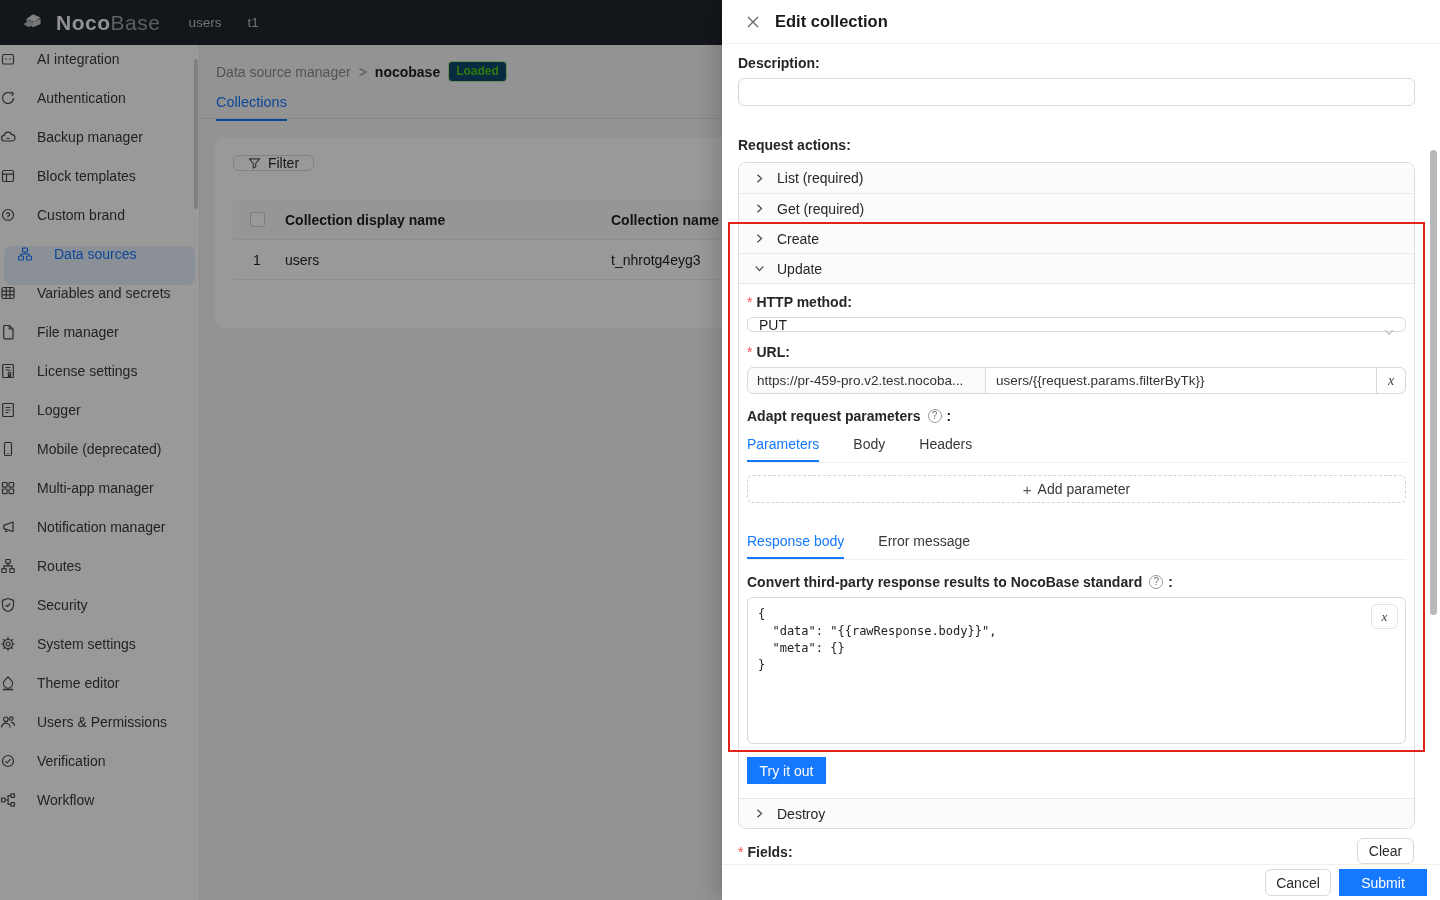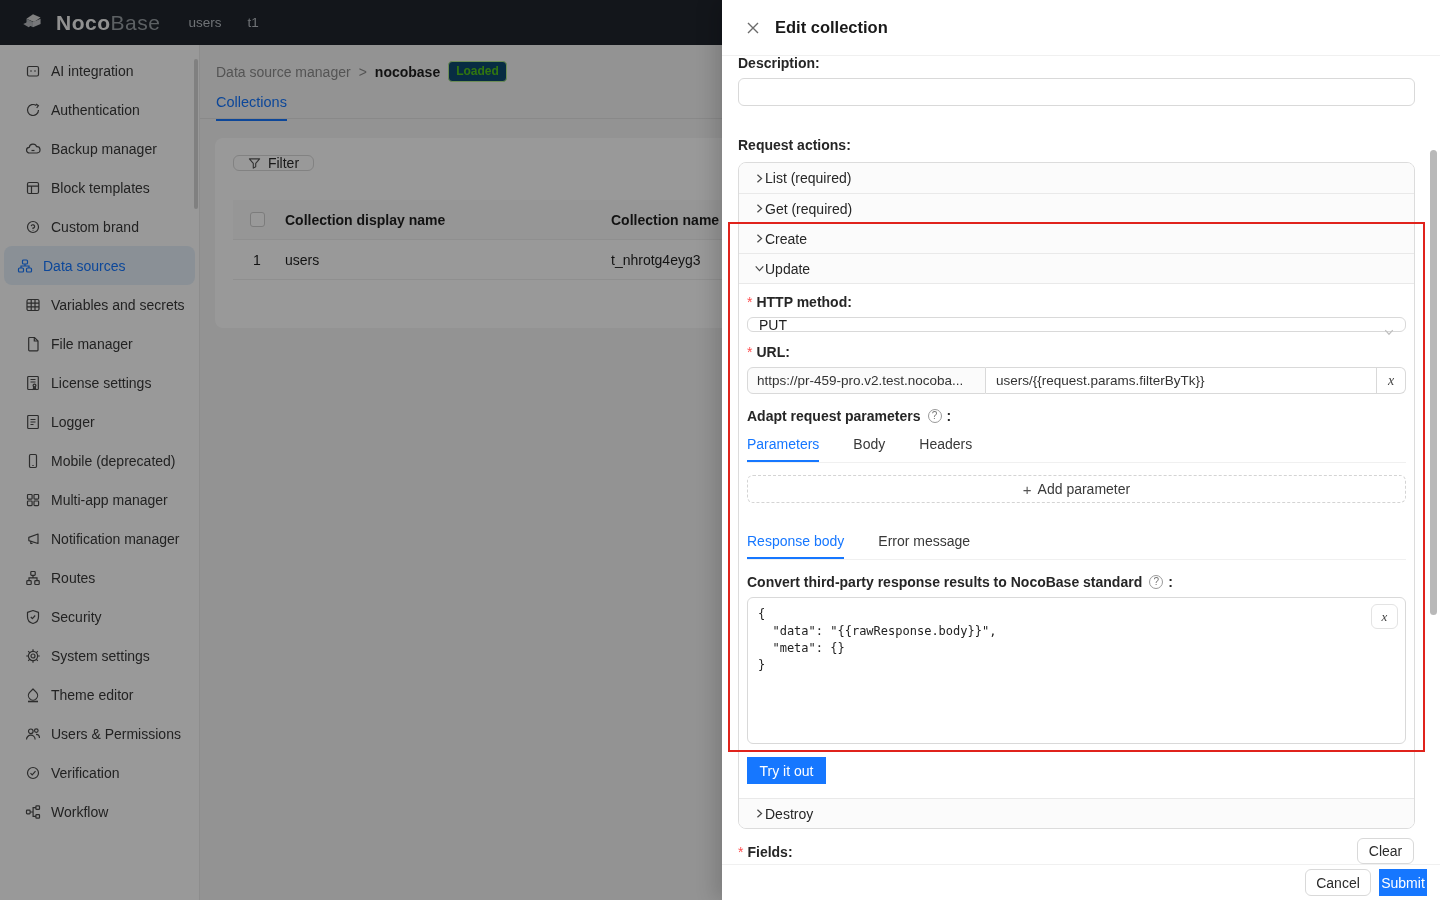--- a/index.html
+++ b/index.html
@@ -12,21 +12,21 @@
     display:flex; align-items:center; z-index:1; }
   .brand { display:flex; align-items:center; gap:10px; padding-left:20px; }
   .brand-name { font-size:21px; letter-spacing:.5px; }
   .brand-bold { color:#f2f2f2; font-weight:bold; }
   .brand-light { color:#9aa0a6; font-weight:300; }
   .nav-tabs { display:flex; gap:26px; margin-left:28px; }
   .nav-tab { color:#b9bec5; font-size:13.5px; cursor:pointer; }
 
   .sidebar { position:absolute; left:0; top:45px; width:200px; bottom:0; background:#ffffff;
     border-right:1px solid #ececec; padding-top:6px; z-index:1; }
-  .side-item { display:flex; align-items:center; gap:10px; height:39px; padding:0 8px 0 25px;
+  .side-item { display:flex; align-items:flex-start; gap:21px; height:39px; padding:0 8px 0 0;
     font-size:14px; color:#3a3a3a; cursor:pointer; }
   .side-item .icn { width:16px; height:16px; flex:0 0 16px; color:#4a4a4a; }
   .side-item.active { background:#e6f1fb; color:#1677ff; border-radius:8px; margin:0 4px; padding-left:13px; }
   .side-item.active .icn { color:#1677ff; }
   .side-scroll { position:absolute; right:1px; top:14px; width:4px; height:150px; background:#d6d6d6; border-radius:2px; }
   .icn svg { width:100%; height:100%; display:block; }
 
   .main { position:absolute; left:200px; top:45px; right:0; bottom:0; background:#f5f5f5; z-index:1; }
   .breadcrumb { position:absolute; left:16px; top:16px; font-size:14px; display:flex; align-items:center; gap:8px; }
   .bc-parent { color:#8c8c8c; }
@@ -49,32 +49,32 @@
   .c-dn { flex:0 0 330px; padding-left:4px; }
   .c-cn { flex:1; }
   .cbx { width:15px; height:15px; border:1px solid #cfcfcf; border-radius:3px; background:#fff; }
 
   
   .mask { position:absolute; inset:0; background:rgba(0,0,0,0.40); z-index:5; }
 
   
   .drawer { position:absolute; left:722px; top:0; right:0; bottom:0; background:#fff; z-index:10;
     box-shadow:-8px 0 18px rgba(0,0,0,0.15); }
-  .drawer-header { height:56px; display:flex; align-items:center; padding-left:23px; border-bottom:1px solid #f0f0f0; }
+  .drawer-header { height:44px; display:flex; align-items:center; padding-left:23px; border-bottom:1px solid #f0f0f0; }
   .close-x { width:16px; height:16px; color:#6b6b6b; cursor:pointer; }
   .close-x svg { width:100%; height:100%; }
   .drawer-title { font-size:16.5px; font-weight:700; margin-left:14px; color:#191919; }
   .drawer-body { position:absolute; top:44px; left:0; right:0; bottom:36px; padding:5px 25px 0 16px; overflow:hidden; }
 
   .fld-label { font-size:14px; font-weight:600; color:#262626; margin-top:6px; }
   .req-star { color:#ff4d4f; margin-right:4px; font-weight:400; }
   .text-input { height:28px; border:1px solid #d9d9d9; border-radius:6px; background:#fff; margin-top:7px; }
 
   .collapse { border:1px solid #dcdcdc; border-radius:8px; margin-top:9px; overflow:hidden; }
-  .cl-header { display:flex; align-items:center; height:30px; padding-left:15px; background:#fbfbfb;
+  .cl-header { display:flex; align-items:center; gap:12px; height:30px; padding-left:15px; background:#fbfbfb;
     font-size:14px; color:#262626; cursor:pointer; border-top:1px solid #e9e9e9; }
   .collapse > .cl-item:first-child .cl-header { border-top:none; }
   .chev { width:11px; height:11px; color:#4a4a4a; }
   .chev svg { width:100%; height:100%; display:block; }
   .chev.down svg { transform:rotate(90deg); }
   .cl-content { background:#fff; border-top:1px solid #e9e9e9; padding:8px 8px 14px 8px; }
 
   .select { position:relative; height:15px; border:1px solid #d9d9d9; border-radius:6px; margin-top:7px;
     display:flex; align-items:center; padding-left:11px; font-size:14px; color:#1f1f1f; background:#fff; cursor:pointer; }
   .select .sel-arrow { position:absolute; right:10px; top:7px; width:12px; height:12px; color:#bfbfbf; }
@@ -112,21 +112,21 @@
     display:inline-flex; align-items:center; justify-content:center; cursor:pointer; }
   .try-btn { margin-top:13px; width:79px; height:27px; }
 
   .fields-row { position:relative; margin-top:15px; height:28px; }
   .fields-row .fld-label { margin-top:8px; }
   .clear-btn { position:absolute; right:1px; top:-6px; width:57px; height:26px; }
 
   .drawer-footer { position:absolute; left:0; right:0; bottom:0; height:36px; background:#fff;
     border-top:1px solid #f0f0f0; display:flex; align-items:center; justify-content:flex-end; gap:8px; padding-right:13px; z-index:3; }
   .cancel-btn { width:66px; height:27px; }
-  .submit-btn { width:48px; height:27px; }
+  .submit-btn { width:88px; height:27px; }
 
   .drawer-scrollbar { position:absolute; right:3px; top:150px; width:7px; height:465px; background:#b9b9b9;
     border-radius:4px; z-index:12; cursor:grab; }
 
   
   .annotation { position:absolute; left:728px; top:222px; width:697px; height:530px;
     border:2px solid #e0231c; z-index:20; pointer-events:none; }
 </style>
 </head>
 <body>

